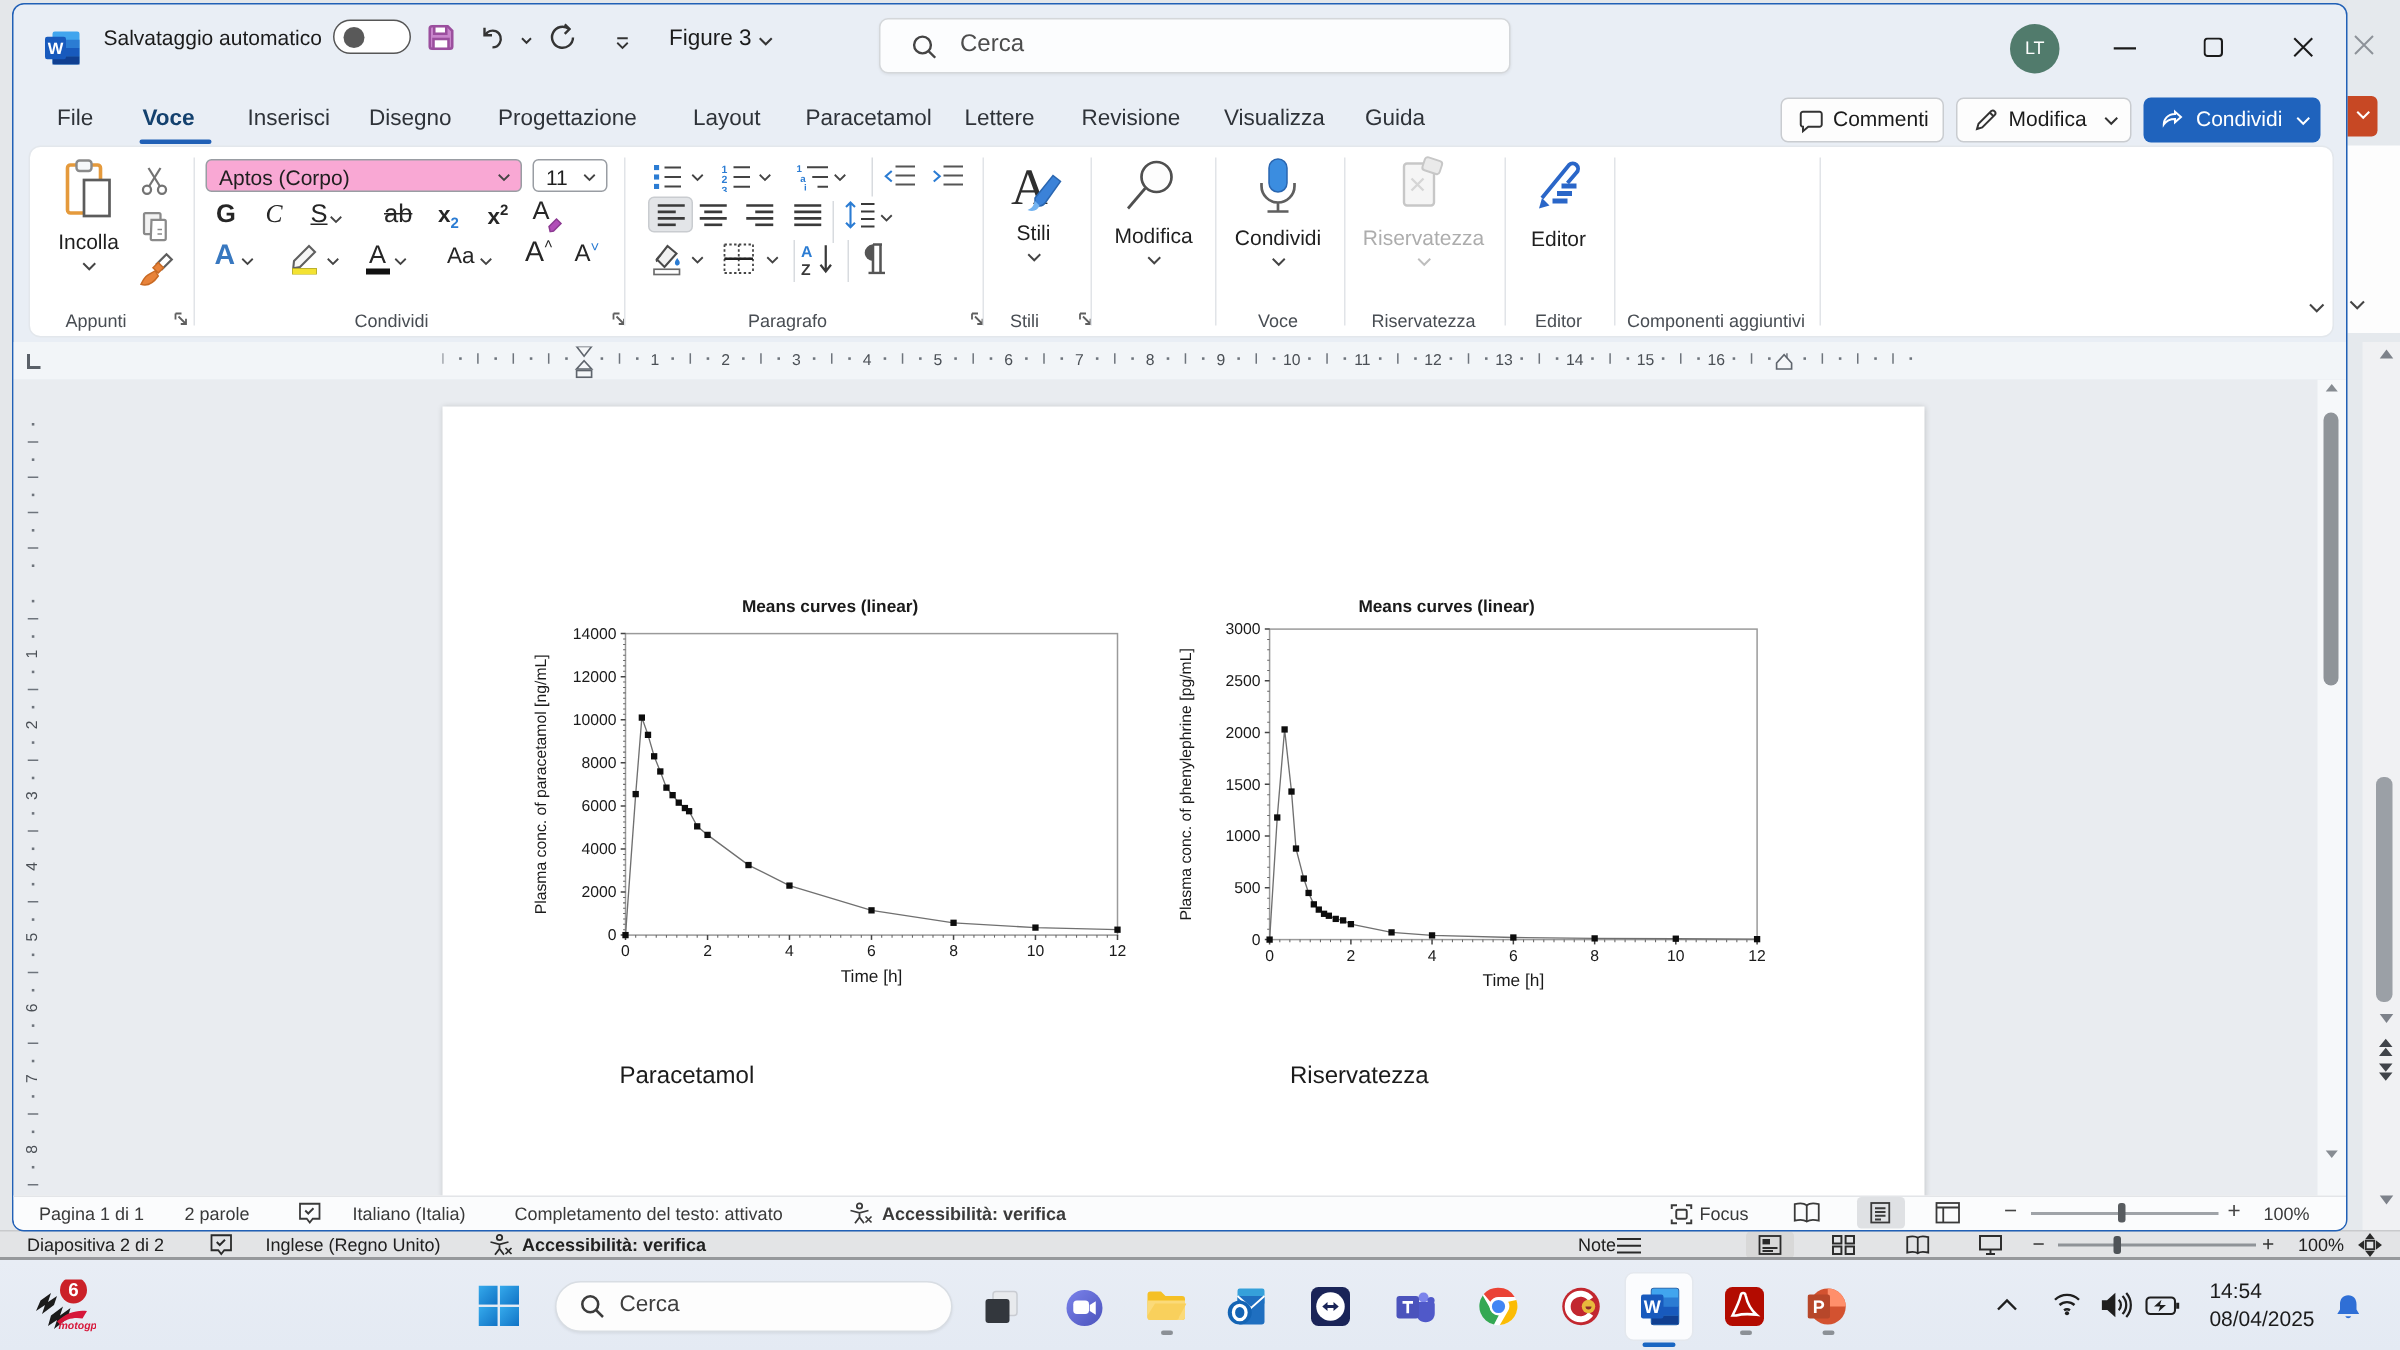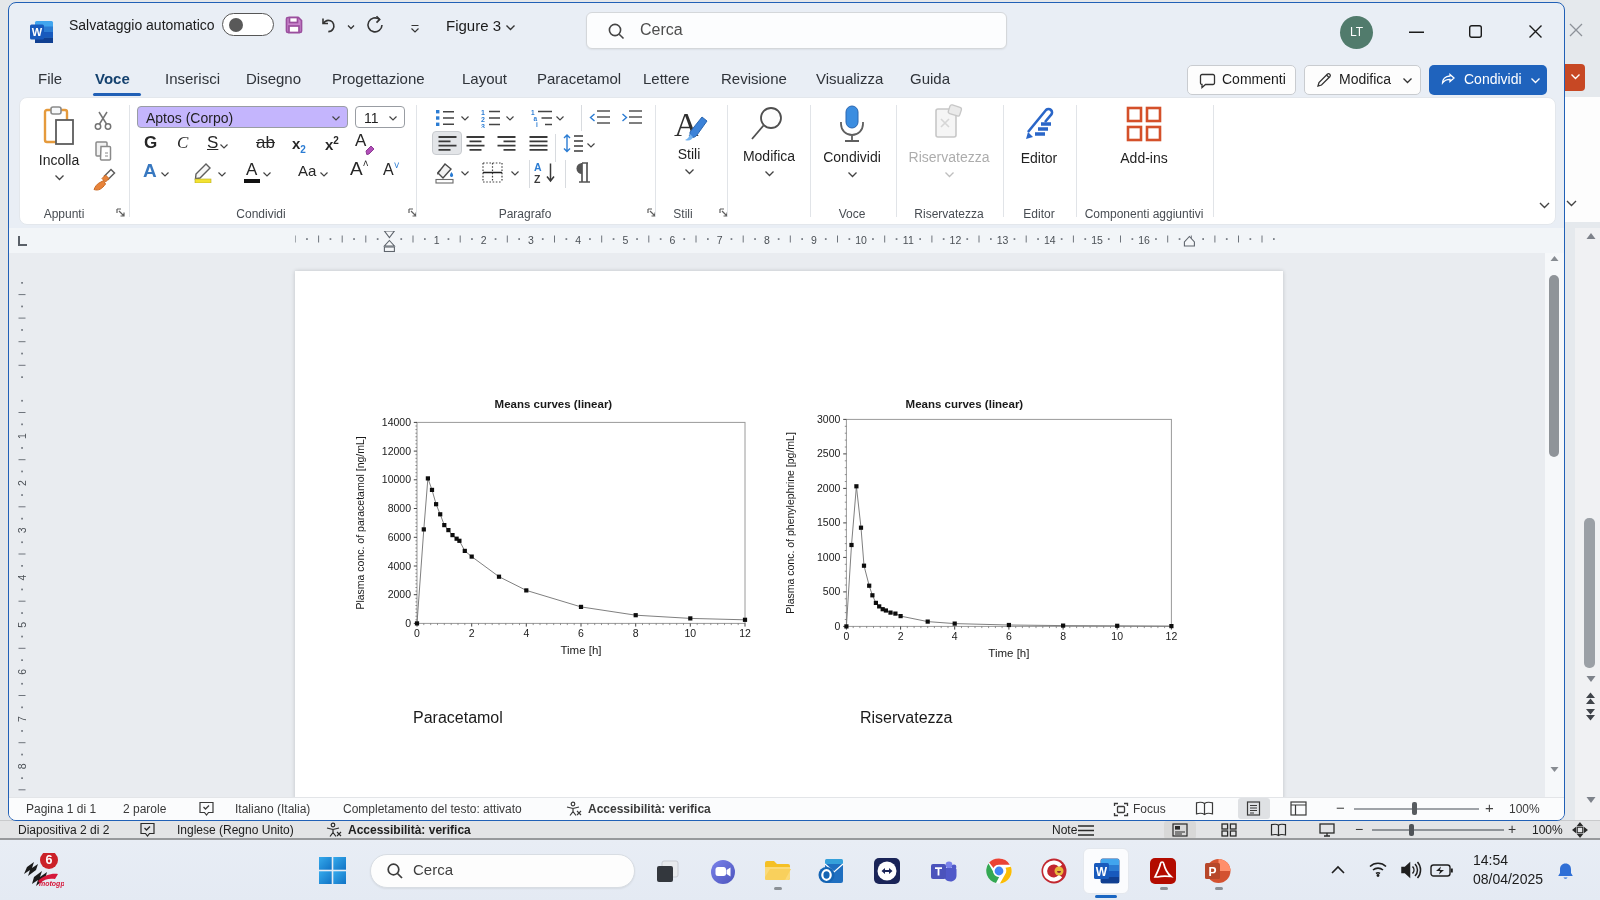--- a/index.html
+++ b/index.html
@@ -241,21 +241,21 @@
         <path d="M12.5 8 L19 1.5 l3.5 3.5 L16 11.5 z" fill="#fff" stroke="#5f5f5f" stroke-width="1.5"></path>
         <path d="M10 10.5 L13.5 7 17 10.5 13.5 14 z" fill="#e8833a" stroke="#c96a24" stroke-width="1"></path>
         <path d="M11.5 12.5 C8 15 5 14.5 2 21.5 c4.5 1.5 8-0.5 11.5-5.5 z" fill="#e8833a" stroke="#c96a24" stroke-width="1"></path>
       </svg>
       <div class="glabel" style="left:-56px">Appunti</div>
       <svg class="launcher" style="left:95px" width="12" height="12" viewBox="0 0 12 12" fill="none" stroke="#5f5f5f" stroke-width="1.2">
         <path d="M2 2 h4 M2 2 v4 M4 4 l5 5 M9 5.5 V9 H5.5"></path>
       </svg>
       <div class="gsep" style="left:109px"></div>
 
-      <div class="abs" style="left:117px;top:8px;width:211px;height:22px;border:1px solid #999da3;border-radius:4px;background:#c4b5fd">
+      <div class="abs" style="left:117px;top:8px;width:211px;height:22px;border:1px solid #999da3;border-radius:4px;background:#f9a8d4">
         <span style="position:absolute;left:8px;top:3px;font-size:14px;color:#1f1f1f">Aptos (Corpo)</span>
         <svg style="position:absolute;right:6px;top:8px" width="10" height="8" viewBox="0 0 10 8" fill="none" stroke="#444" stroke-width="1.2">
           <path d="M1.5 1.5 l3.5 3.5 3.5-3.5"></path>
         </svg>
       </div>
       <div class="abs" style="left:335px;top:8px;width:50px;height:22px;border:1px solid #999da3;border-radius:4px;background:#fff">
         <span style="position:absolute;left:8px;top:3px;font-size:14px;color:#1f1f1f">11</span>
         <svg style="position:absolute;right:6px;top:8px" width="10" height="8" viewBox="0 0 10 8" fill="none" stroke="#444" stroke-width="1.2">
           <path d="M1.5 1.5 l3.5 3.5 3.5-3.5"></path>
         </svg>
@@ -455,29 +455,20 @@
         <svg width="42" height="42" viewBox="0 0 42 42">
           <path d="M10 28 L28 6 a3.5 3.5 0 0 1 5 5 l-6 7" fill="none" stroke="#2a66c8" stroke-width="2.6"></path>
           <path d="M10 28 l-2 7 7-2 z" fill="#2a66c8"></path>
           <path d="M17 30 h10 M20 25 h10 M23 20 h10" stroke="#2a66c8" stroke-width="3.4"></path>
         </svg>
         <div style="font-size:14px;color:#1f1f1f;margin-top:0">Editor</div>
       </div>
       <div class="glabel" style="left:919px">Editor</div>
       <div class="gsep" style="left:1056px"></div>
 
-      <div class="abs" style="left:1058px;top:6px;width:132px;text-align:center">
-        <svg width="40" height="40" viewBox="0 0 40 40" fill="none" stroke="#d4502a" stroke-width="2.6">
-          <rect x="4" y="4" width="13" height="13"></rect>
-          <rect x="23" y="4" width="13" height="13"></rect>
-          <rect x="4" y="23" width="13" height="13"></rect>
-          <rect x="23" y="23" width="13" height="13"></rect>
-        </svg>
-        <div style="font-size:14px;color:#1f1f1f;margin-top:2px">Add-ins</div>
-      </div>
       <div class="glabel" style="left:1024px">Componenti aggiuntivi</div>
       <div class="gsep" style="left:1193px"></div>
 
       <svg class="abs" style="left:1518px;top:103px" width="13" height="9" viewBox="0 0 13 9" fill="none" stroke="#444" stroke-width="1.4">
         <path d="M2 2 l4.5 4.5 L11 2"></path>
       </svg>
     </div>
     <div class="abs" id="rulerrow">
       <svg class="abs" style="left:6px;top:5px" width="16" height="16" viewBox="0 0 16 16">
         <path d="M4 3 v9 h8" fill="none" stroke="#5a6068" stroke-width="2"></path>

